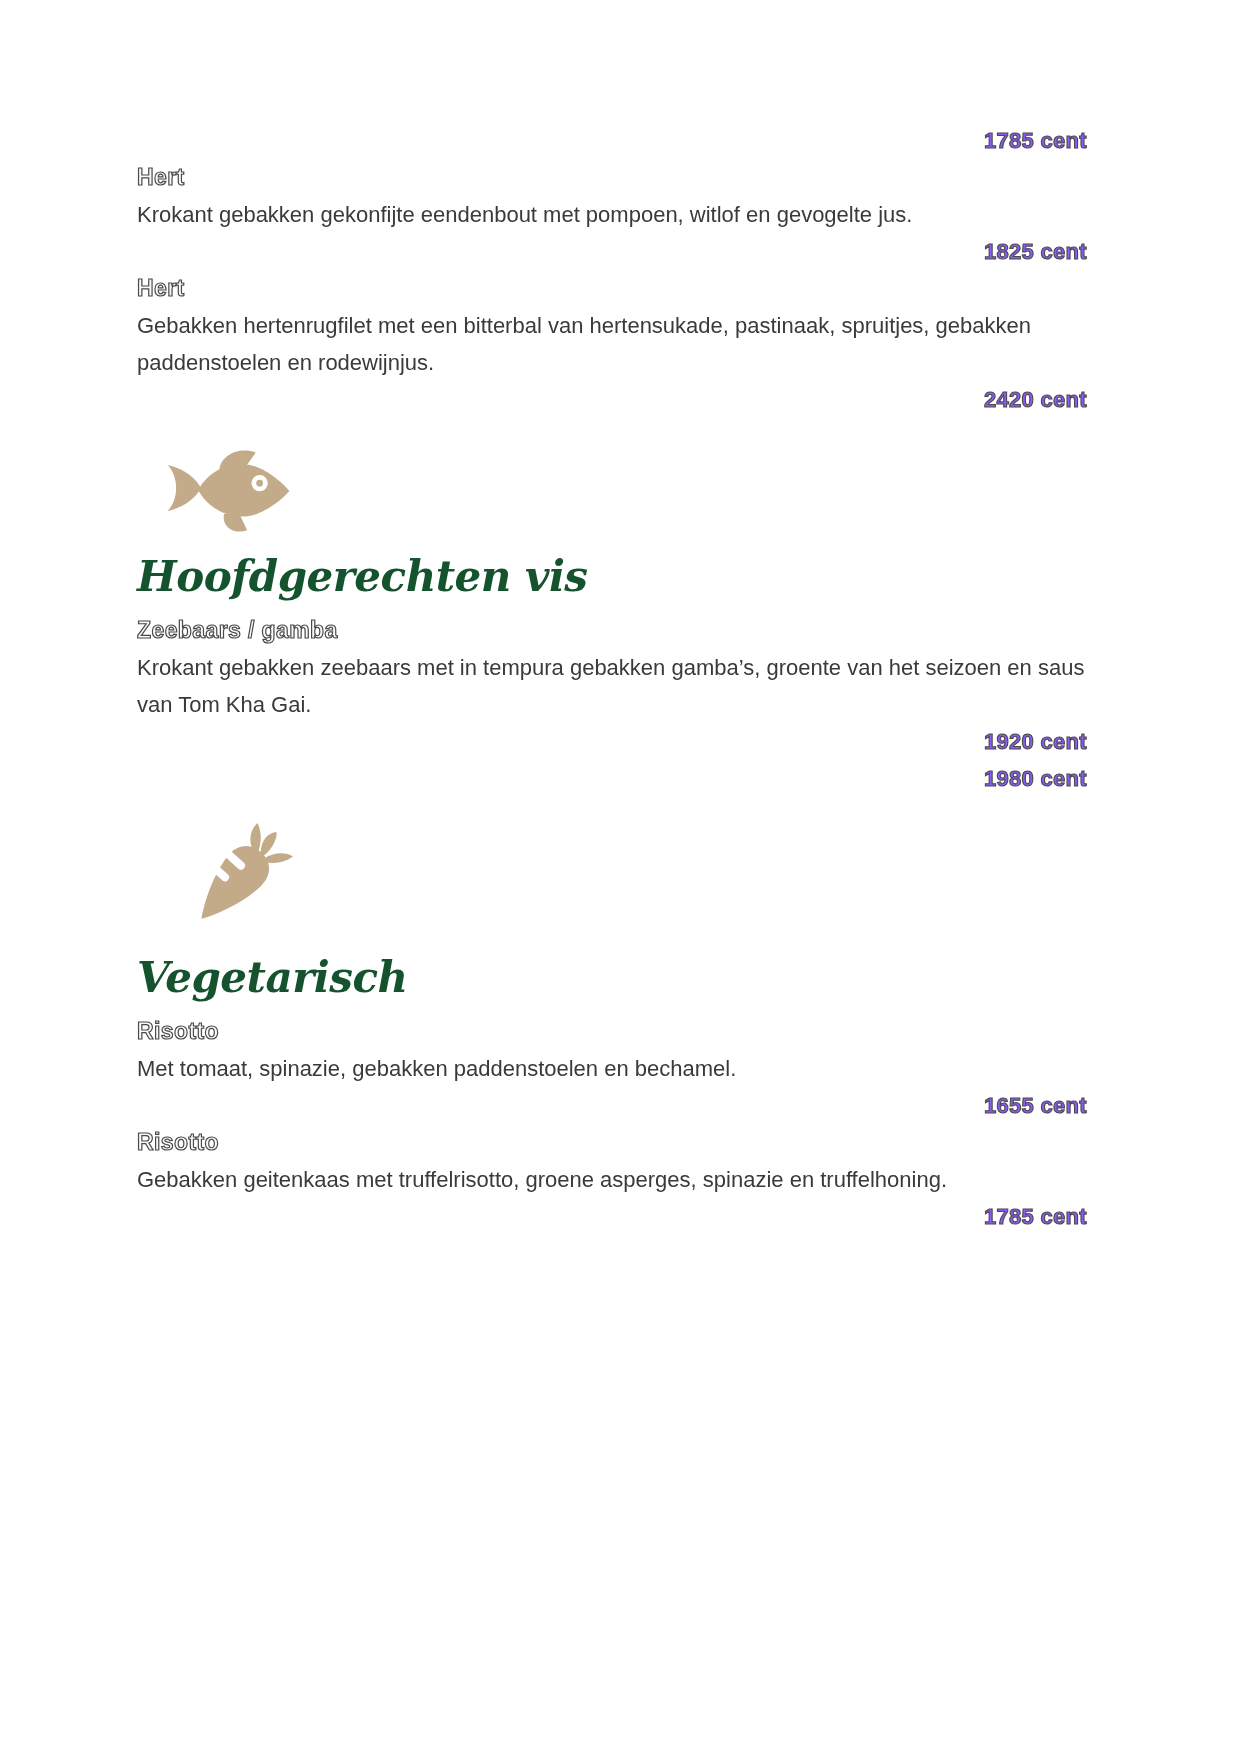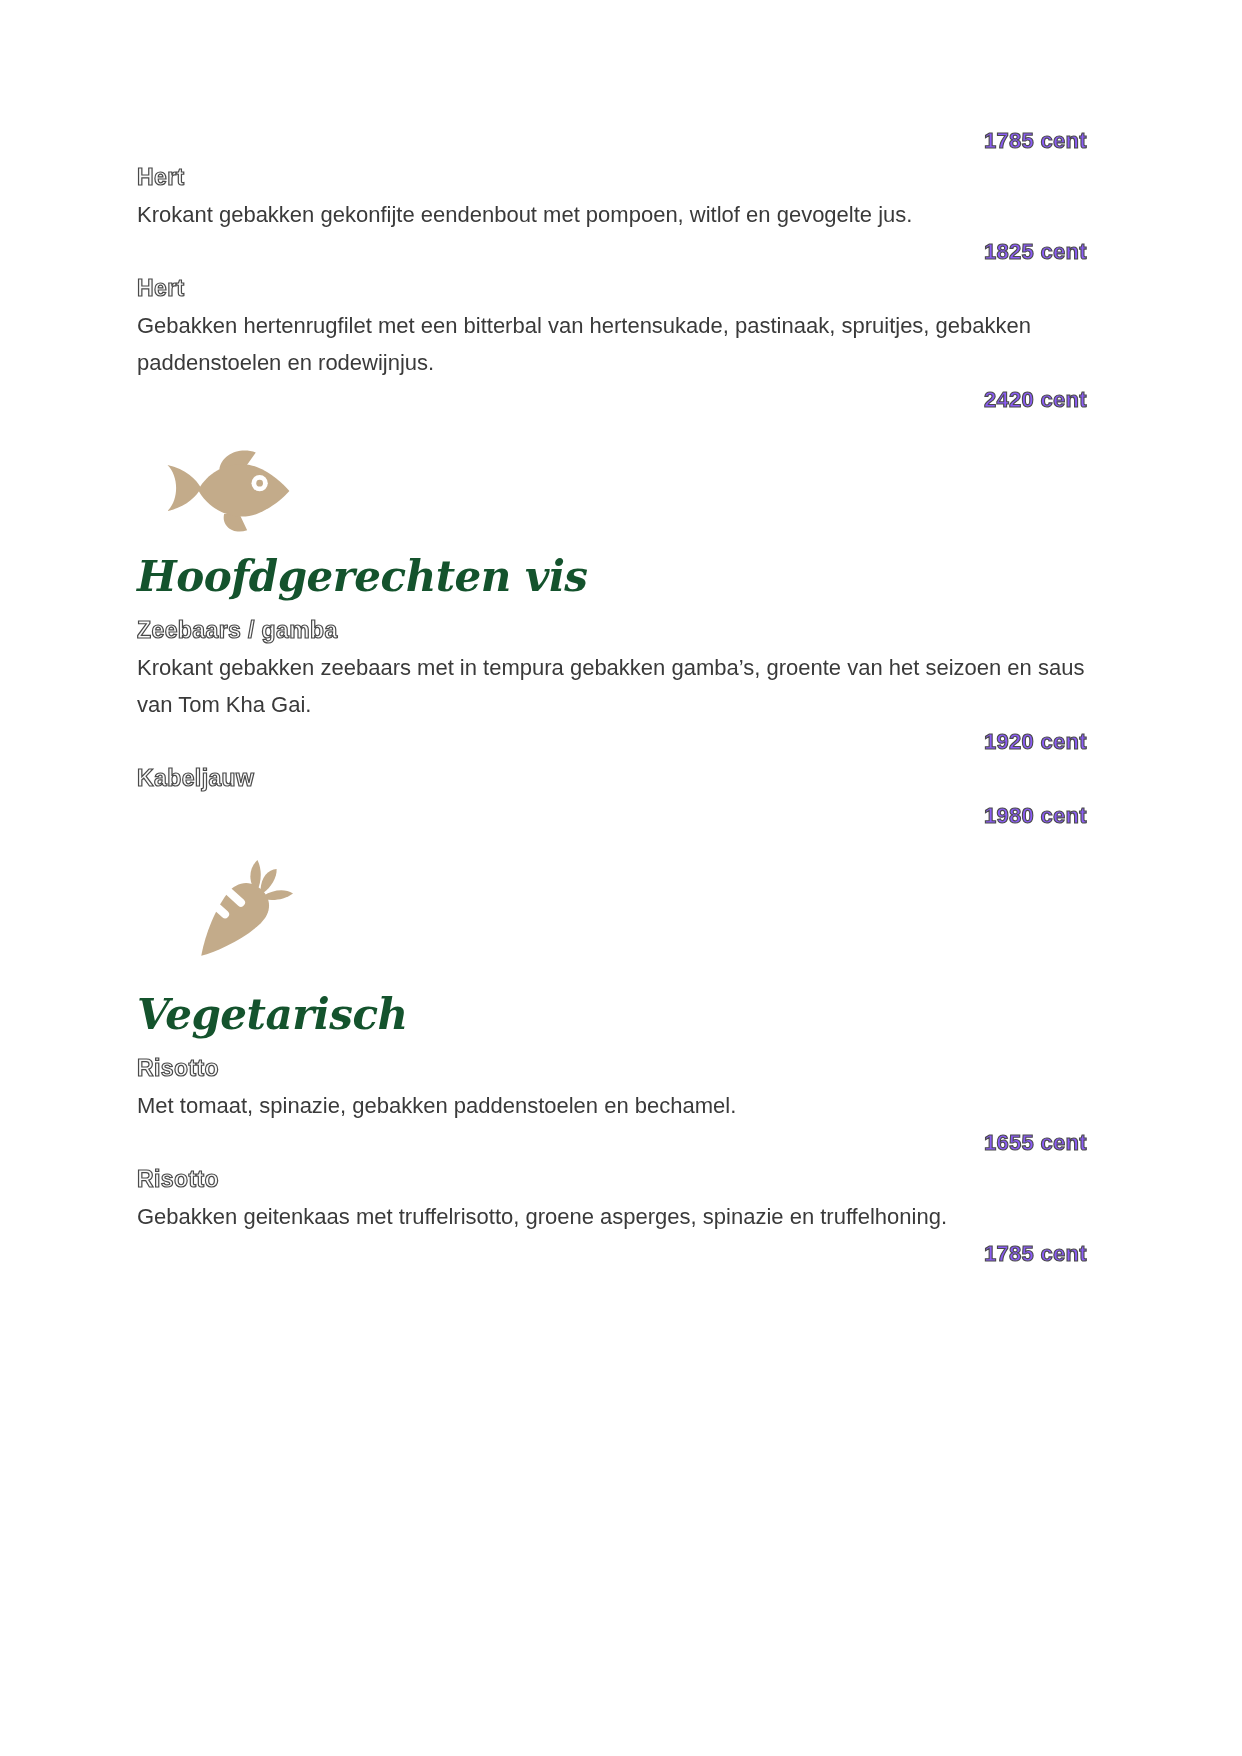--- a/index.html
+++ b/index.html
@@ -93,21 +93,20 @@
   </svg>
 </div>
     <h2 class="section-title">Hoofdgerechten vis</h2>
     <div class="section-items">
           <div class="menu-item">
     <div class="item-name">Zeebaars / gamba</div>
     <div class="item-desc">Krokant gebakken zeebaars met in tempura gebakken gamba’s, groente van het seizoen en saus van Tom Kha Gai.</div>
     <div class="item-price">1920 cent</div>
   </div>
           <div class="menu-item">
-    <div class="item-name">Kabeljauw</div>
     <div class="item-price">1980 cent</div>
   </div>
         </div>
   </div>
       <div class="section">
     <div class="section-icon carrot">
   <svg width="122" height="122" viewBox="0 0 120 120" xmlns="http://www.w3.org/2000/svg" aria-hidden="true">
     <g transform="rotate(42 60 60)">
       <g class="accent-fill" fill="#c3ab8a">
         <path d="M60 27 C52 17 52 7 58 1 C64 7 66 18 64 27 Z"></path>

